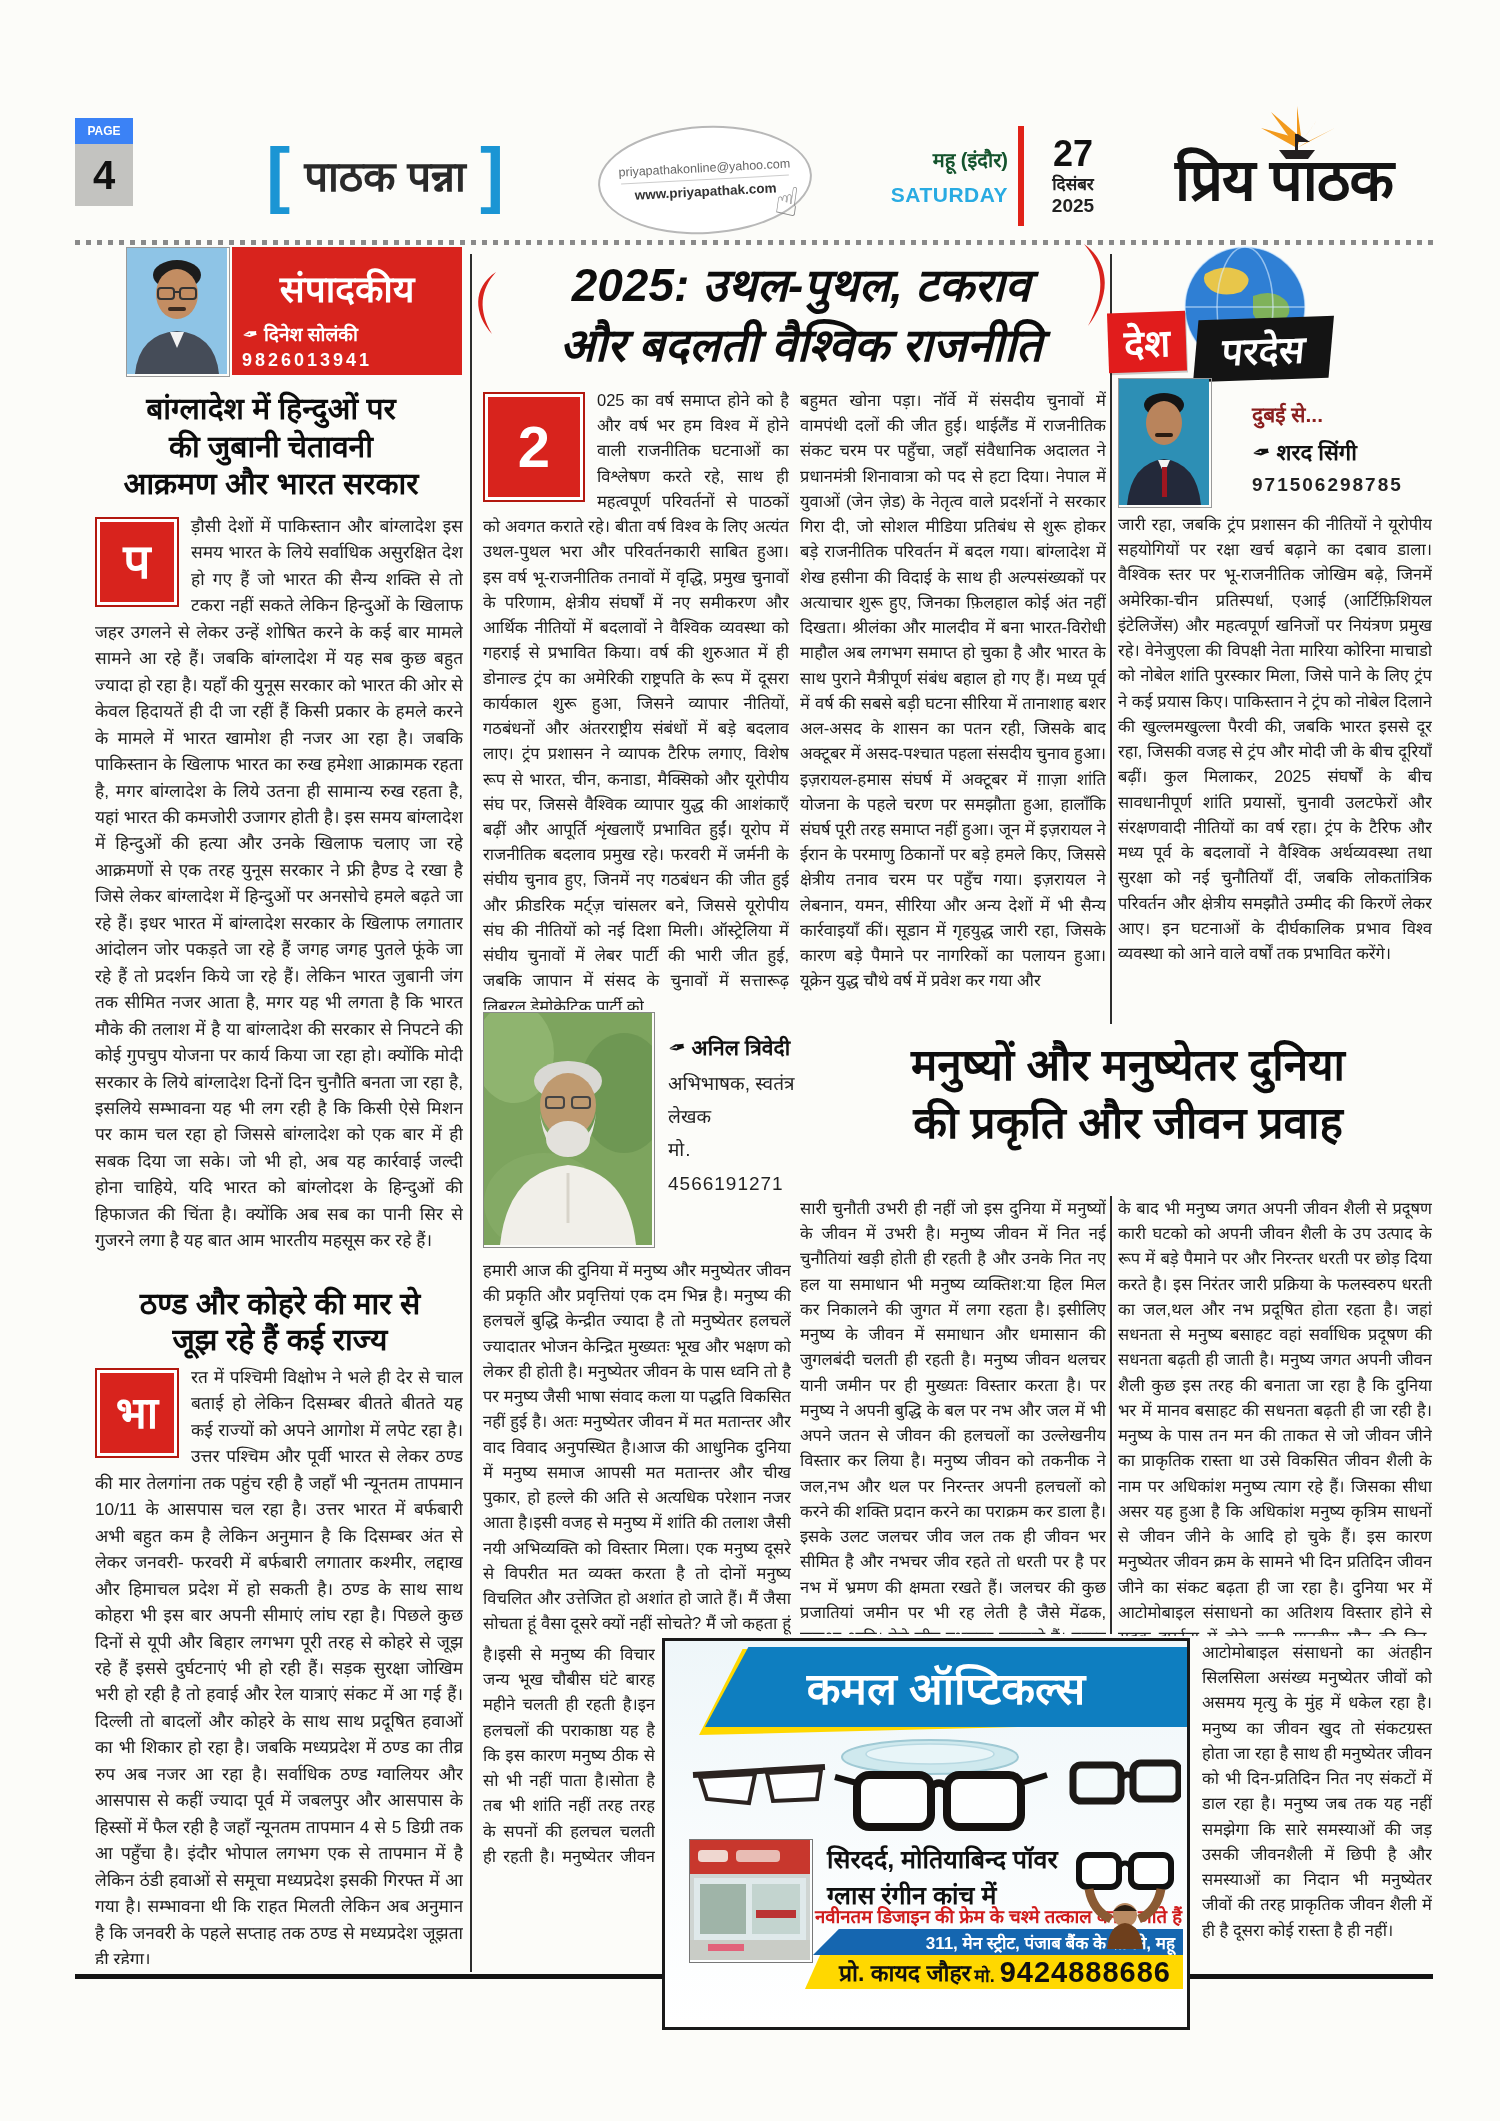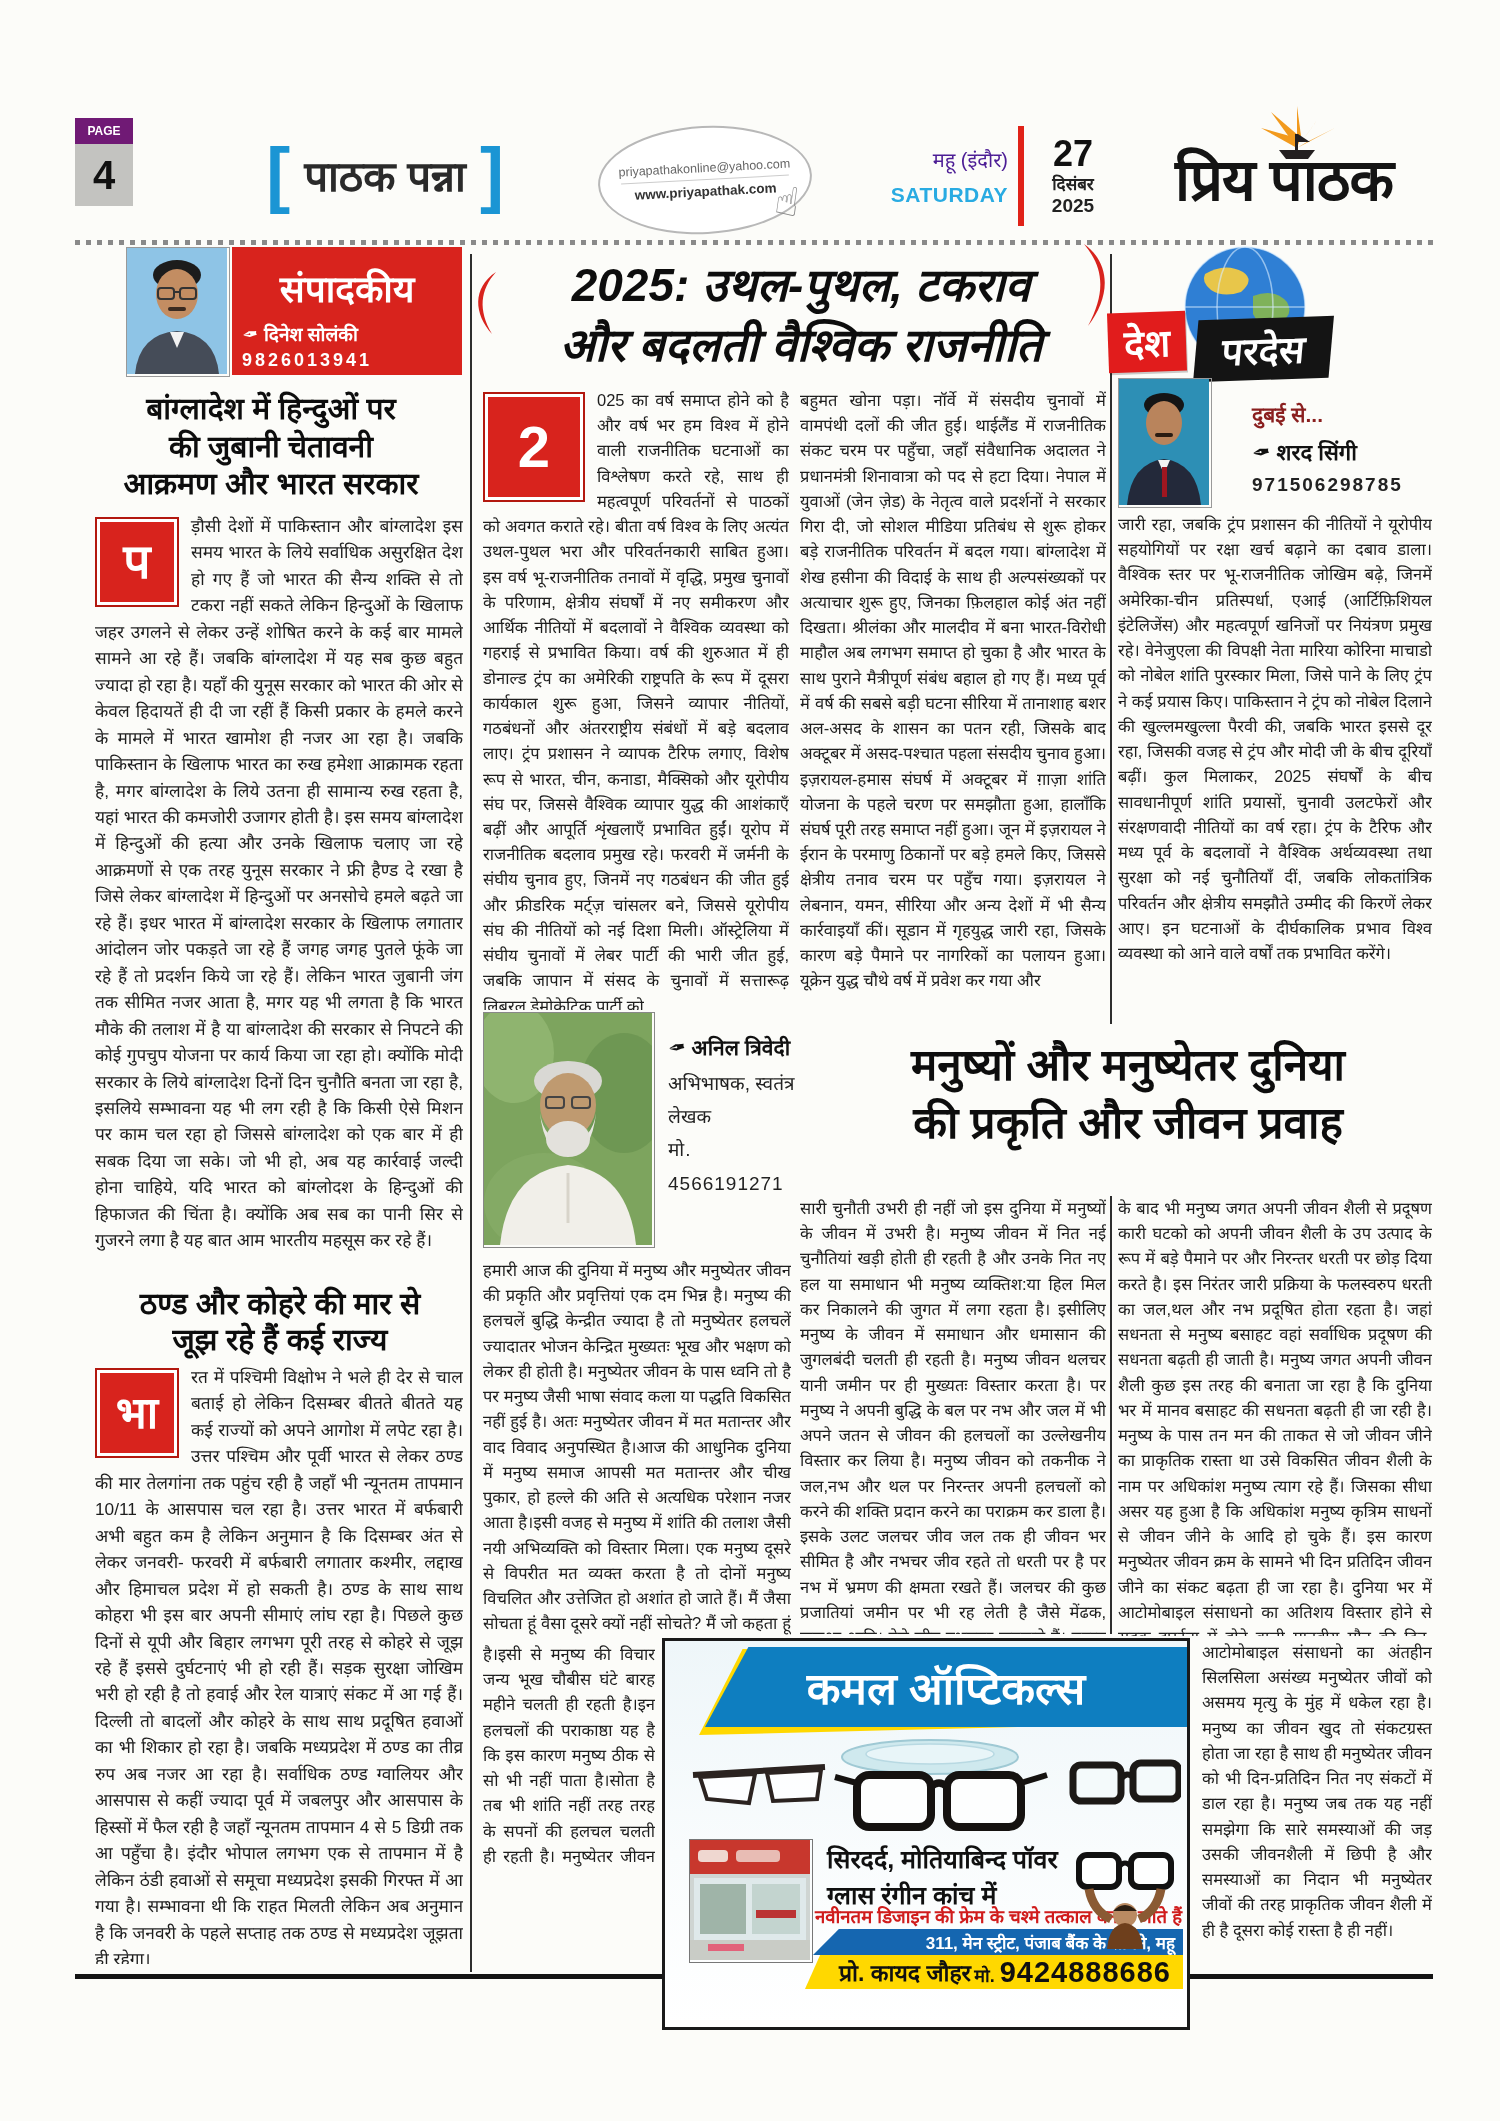--- a/index.html
+++ b/index.html
@@ -16,39 +16,39 @@
   .redbox{background:#d8231d;color:#fff;}
   .penicon{display:inline-block;transform:scaleX(-1) rotate(10deg);margin-right:6px;}
   .centercol{display:flex;flex-direction:column;align-items:center;justify-content:center;}
 </style>
 </head>
 <body>
 
 <div id="page">
 
   <div class="abs" style="left:75px;top:118px;width:58px;height:88px;">
-    <div style="height:26px;background:#701a75;color:#fff;font-size:12px;font-weight:700;display:flex;align-items:center;justify-content:center;">PAGE</div>
+    <div style="height:26px;background:#3b82f6;color:#fff;font-size:12px;font-weight:700;display:flex;align-items:center;justify-content:center;">PAGE</div>
     <div style="height:62px;background:#c3c3c0;color:#111;font-size:40px;font-weight:800;display:flex;align-items:center;justify-content:center;">4</div>
   </div>
 
   <div class="abs" style="left:205px;top:128px;width:360px;height:92px;display:flex;align-items:center;justify-content:center;gap:14px;">
     <span style="color:#1b95d4;font-size:72px;font-weight:800;line-height:0.9;">[</span>
     <span style="font-size:42px;font-weight:800;color:#2a2a2a;">पाठक पन्ना</span>
     <span style="color:#1b95d4;font-size:72px;font-weight:800;line-height:0.9;">]</span>
   </div>
 
   <div class="abs centercol" style="left:598px;top:126px;width:210px;height:104px;border:2px solid #b8b8b8;border-radius:50%;transform:rotate(-3deg);background:#fff;">
     <div style="font-size:12.5px;color:#666;">priyapathakonline@yahoo.com</div>
     <div style="width:80%;border-top:1px solid #ccc;margin:4px 0;"></div>
     <div style="font-size:13.5px;font-weight:700;color:#333;">www.priyapathak.com</div>
   </div>
   <div class="abs" style="left:775px;top:178px;font-size:40px;color:#8a8a8a;transform:rotate(8deg);">☝</div>
 
   <div class="abs" style="left:858px;top:128px;width:150px;height:96px;display:flex;flex-direction:column;justify-content:center;align-items:flex-end;gap:10px;">
-    <div style="font-size:20px;font-weight:400;color:#4c1d95;">महू (इंदौर)</div>
+    <div style="font-size:20px;font-weight:700;color:#14532d;">महू (इंदौर)</div>
     <div style="font-size:21px;font-weight:800;color:#29abe2;letter-spacing:0.5px;">SATURDAY</div>
   </div>
   <div class="abs" style="left:1018px;top:126px;width:6px;height:100px;background:#e02218;"></div>
   <div class="abs centercol" style="left:1030px;top:124px;width:86px;height:104px;">
     <div style="font-size:36px;font-weight:800;color:#111;line-height:1;">27</div>
     <div style="font-size:17px;font-weight:700;color:#222;">दिसंबर</div>
     <div style="font-size:19px;font-weight:700;color:#222;">2025</div>
   </div>
 
   <div class="abs" style="left:1255px;top:104px;">

